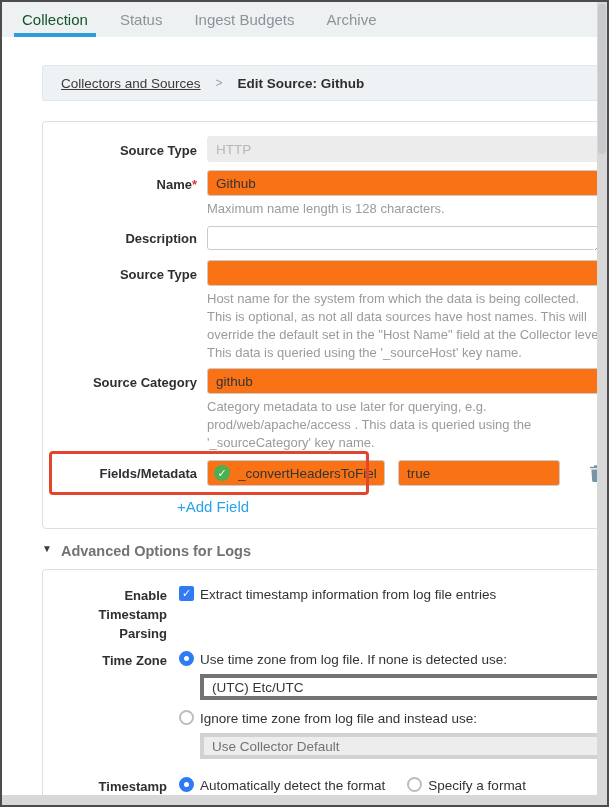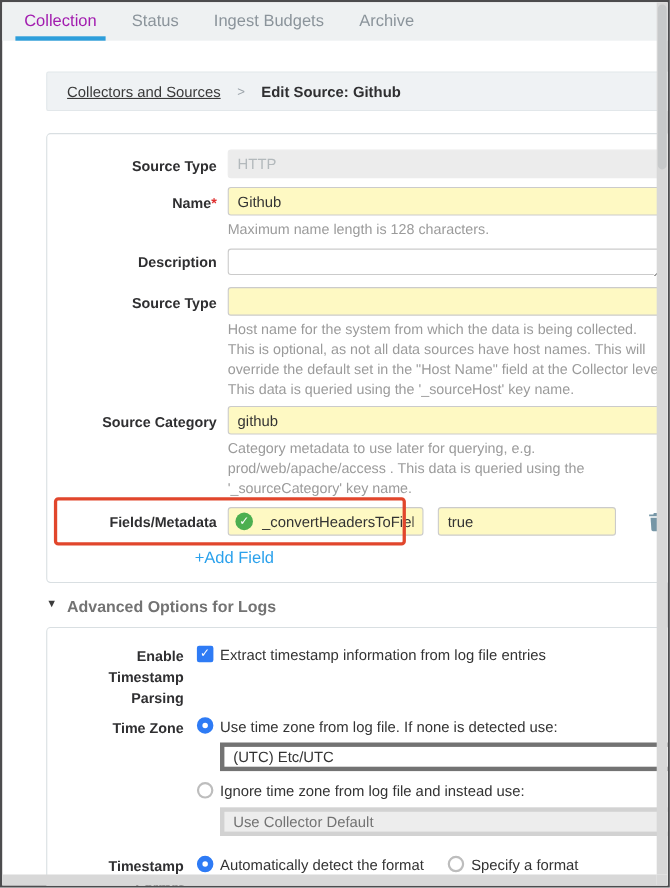--- a/index.html
+++ b/index.html
@@ -6,40 +6,40 @@
   html,body { margin:0; padding:0; background:#fff; }
   .screen {
     width:609px; height:807px; position:relative; overflow:hidden;
     border:2px solid #4c4c4e; background:#fff;
     font-family:"Liberation Sans", sans-serif; color:#333;
   }
   
   .tabbar { height:35px; background:#eef1f2; display:flex; align-items:stretch; padding-left:12px; }
   .tab { padding:0 8px; margin-right:16px; display:flex; align-items:center;
          font-size:15px; color:#8b949b; position:relative; cursor:pointer; white-space:nowrap; }
-  .tab.active { color:#a21caf;text-align:right; }
+  .tab.active { color:#14532d;text-align:right; }
   .tab.active::after { content:""; position:absolute; left:0; right:0; bottom:0; height:4px; background:#2d9edb; }
   
   .breadcrumb { margin:28px 0 0 40px; width:620px; height:36px; background:#eff2f4;
     border:1px solid #e2e7ea; border-radius:2px; display:flex; align-items:center;
     padding-left:18px; font-size:13.5px; }
   .crumb-link { color:#3a3a3a; text-decoration:underline; cursor:pointer; }
   .crumb-sep { color:#9aa2a8; margin:0 15px; font-size:12px; }
   .crumb-current { color:#2f2f31; font-weight:bold; }
   
   .card { border:1px solid #d9dfe2; border-radius:4px; background:#fff; margin-left:40px; width:640px; }
   .card1 { margin-top:20px; padding:14px 0 12px 14px; }
   .card2 { margin-top:10px; padding:16px 0 8px 14px; }
   .frow { display:flex; margin-bottom:8px; }
   .flabel { width:110px; min-width:110px; text-align:right; margin-right:10px;
     font-size:13px; font-weight:bold; color:#2f2f31; line-height:17px; padding-top:6px;margin-left:30px; }
   .flabel .req { color:#e03030; }
   .fcontent { display:flex; flex-direction:column; }
   .tinput { width:398px; height:26px; border:1px solid #cbcbcb; border-radius:3px;
-    padding:0 8px; font-size:13.5px; color:#333; font-family:inherit; outline:none; background:#fef9c3; }
+    padding:0 8px; font-size:13.5px; color:#333; font-family:inherit; outline:none; background:#f97316; }
   .tinput.readonly { background:#ececec; border-color:#ececec; color:#b3b9bc; }
   .helper { width:398px; margin-top:4px; font-size:13px; line-height:18px; color:#9b9b9b; }
   
   .desc-wrap { position:relative; width:398px; }
   .desc { width:398px; height:24px; border:1px solid #cbcbcb; border-radius:3px;
     resize:none; font-family:inherit; font-size:13.5px; padding:2px 8px; outline:none; }
   .resize-handle { position:absolute; right:2px; bottom:4px; width:10px; height:10px;
     background:repeating-linear-gradient(135deg,#fff 0 2px,#9e9e9e 2px 3px);
     clip-path:polygon(100% 0,100% 100%,0 100%); pointer-events:none; }
   

